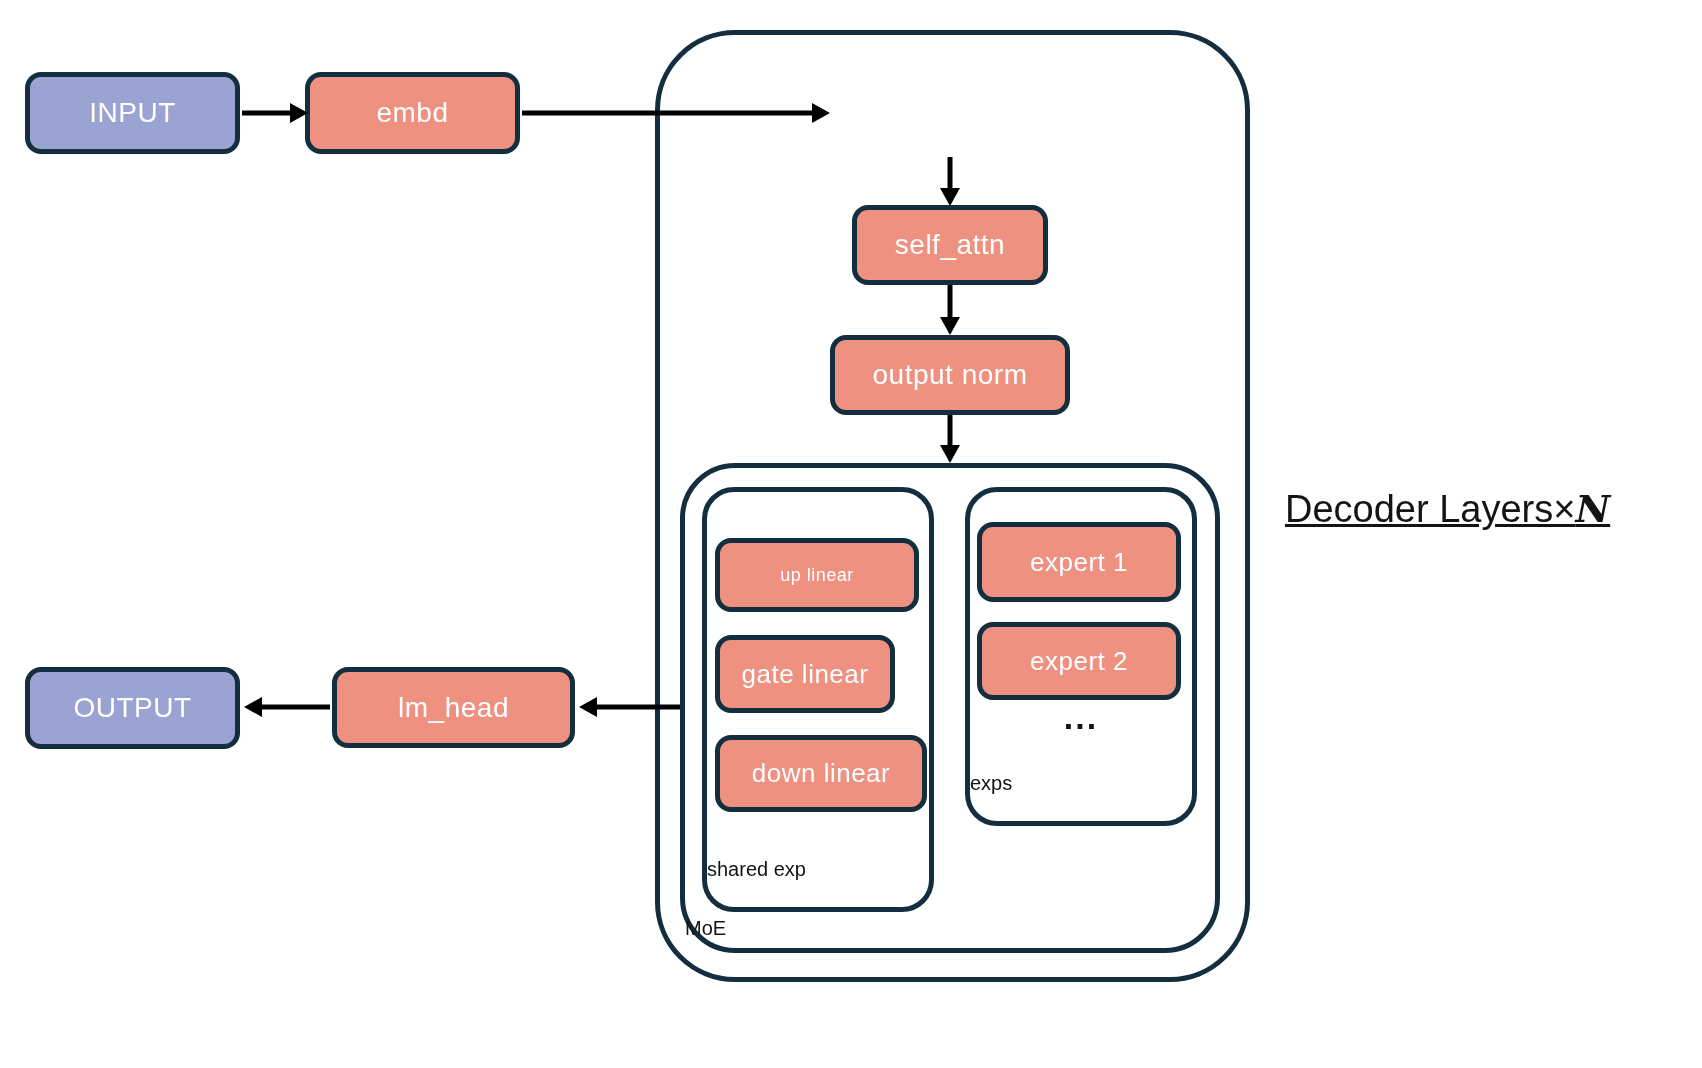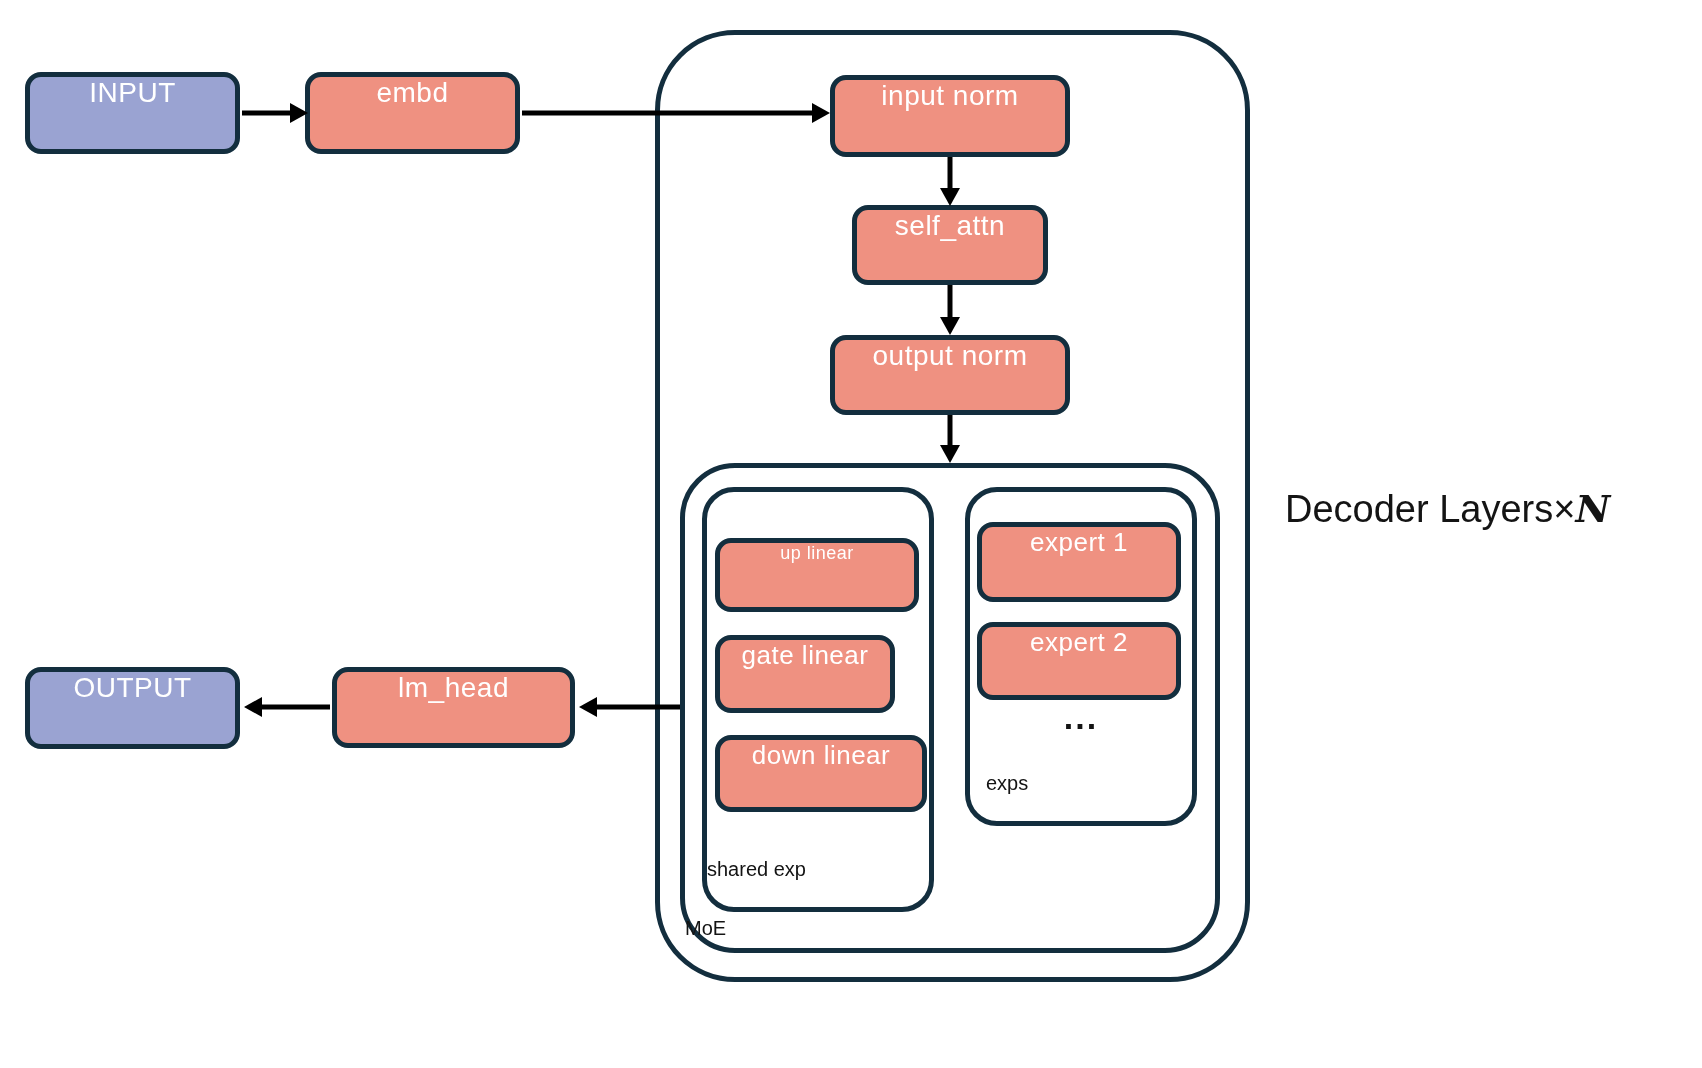--- a/index.html
+++ b/index.html
@@ -16,21 +16,21 @@
   .canvas{
     position:relative;
     width:1702px;height:1068px;
     background:#ffffff;
     overflow:hidden;
   }
   .node{
     position:absolute;
     border:5px solid var(--border);
     border-radius:16px;
-    display:flex;justify-content:center;
+    display:flex;align-items:center;justify-content:center;
     color:var(--label-text);
     font-size:28px;
     font-weight:500;
     letter-spacing:0.5px;
     z-index:2;
   }
   .io{background:var(--io-fill);}
   .module{background:var(--module-fill);}
   .container{
     position:absolute;
@@ -69,30 +69,31 @@
   .c-moe     {left:20px;  top:428px; width:540px; height:490px; border-radius:55px;}
   .c-shared  {left:17px;  top:19px;  width:232px; height:425px; border-radius:32px;}
   .c-exps    {left:280px; top:19px;  width:232px; height:339px; border-radius:32px;}
   .n-up      {left:8px;  top:46px;  width:204px; height:74px; font-size:18px;}
   .n-gate    {left:8px;  top:143px; width:180px; height:78px; font-size:26px;}
   .n-down    {left:8px;  top:243px; width:212px; height:77px; font-size:26px;}
   .n-exp1    {left:7px;  top:30px;  width:204px; height:80px; font-size:26px;}
   .n-exp2    {left:7px;  top:130px; width:204px; height:78px; font-size:26px;}
   .n-expn    {left:7px;  top:268px; width:204px; height:78px; font-size:26px;}
   .lbl-shared{bottom:26px;}
-  .lbl-exps  {bottom:26px;margin-left:16px;}
+  .lbl-exps  {bottom:26px;}
   .lbl-moe   {bottom:8px;}
   .dots-exps {top:206px;}
   .side-label{
     position:absolute;
     left:1285px; top:486px;
     font-size:38px;
     color:var(--caption-text);
     z-index:2;
     white-space:nowrap;
+    text-decoration:underline;
   }
   .side-label .nvar{
     font-family:"DejaVu Serif","Liberation Serif",serif;
     font-style:italic;
     font-weight:bold;
   }
   svg.arrows{
     position:absolute;left:0;top:0;
     width:1702px;height:1068px;
     z-index:5;
@@ -144,23 +145,20 @@
     <span>OUTPUT</span>
   </div>
   <div class="node module n-embd">
     <span>embd</span>
   </div>
   <div class="node module n-lmhead">
     <span>lm_head</span>
   </div>
 
   <div class="container c-decoder">
-    <div class="node module n-inputnorm">
-      <span>input norm</span>
-    </div>
     <div class="node module n-selfattn">
       <span>self_attn</span>
     </div>
     <div class="node module n-outputnorm">
       <span>output norm</span>
     </div>
 
     <div class="container c-moe">
 
       <div class="container c-shared">

